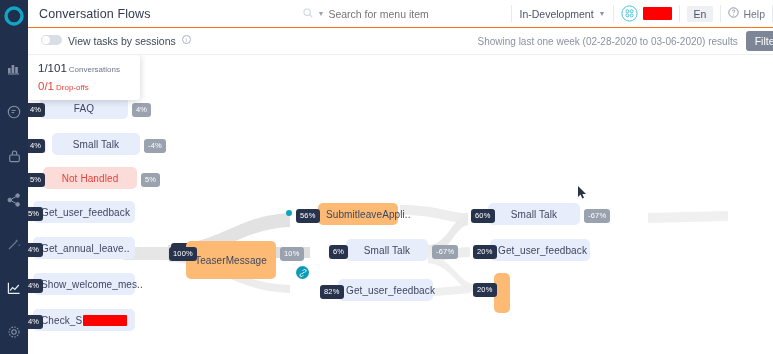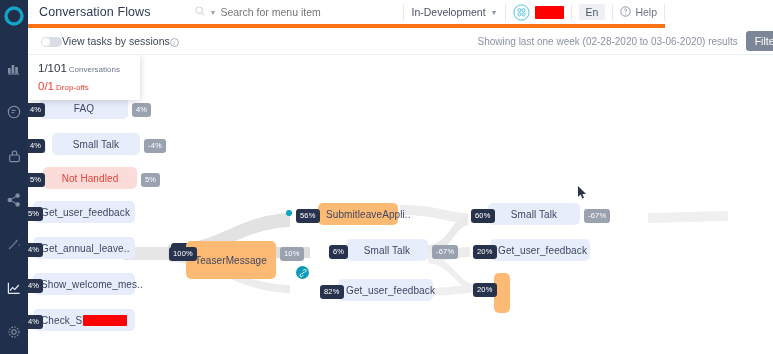--- a/index.html
+++ b/index.html
@@ -23,22 +23,22 @@
     width: 28px; height: 44px;
     display: flex; align-items: center; justify-content: center;
     position: relative;
   }
   #rail .rail-item svg { display: block; }
   #rail .rail-item.active svg { opacity: 1; }
   #rail .rail-item svg { opacity: .58; }
 
   
   #header {
-    position: absolute; left: 28px; top: 0; width: 637px; height: 28px;
-    background: #fff; border-bottom: 4px solid #f97316;
+    position: absolute; left: 28px; top: 0; width: 745px; height: 28px;
+    background: #fff; border-bottom: 1px solid #f97316;
     display: flex; align-items: center;
   }
   #page-title {
     font-size: 12.5px; color: #2f3b52; margin-left: 11px; letter-spacing: .1px;
   }
   #header .spacer { flex: 1; }
   #search-wrap {
     display: flex; align-items: center; gap: 4px; margin-right: 6px;
     width: 195px;
   }
@@ -66,21 +66,21 @@
     font-size: 10.5px; color: #6b7487; cursor: pointer;
   }
   #header .end-div { margin-right: 0; }
 
   
   #subbar {
     position: absolute; left: 28px; top: 28px; width: 745px; height: 27px;
     background: #fff; border-bottom: 1px solid #eceff4;
     display: flex; align-items: center;
   }
-  #toggle-wrap { display: flex; align-items: flex-end; margin-left: 13px; }
+  #toggle-wrap { display: flex; align-items: flex-start; gap: 6px; margin-left: 13px; }
   #toggle {
     width: 21px; height: 10px; border-radius: 6px; background: #d9dde5;
     position: relative; cursor: pointer; flex: none;
   }
   #toggle .knob {
     position: absolute; left: 1px; top: 1px; width: 8px; height: 8px;
     border-radius: 50%; background: #fff;
   }
   #toggle-label { font-size: 10.5px; color: #3f4859; }
   .info-dot {

